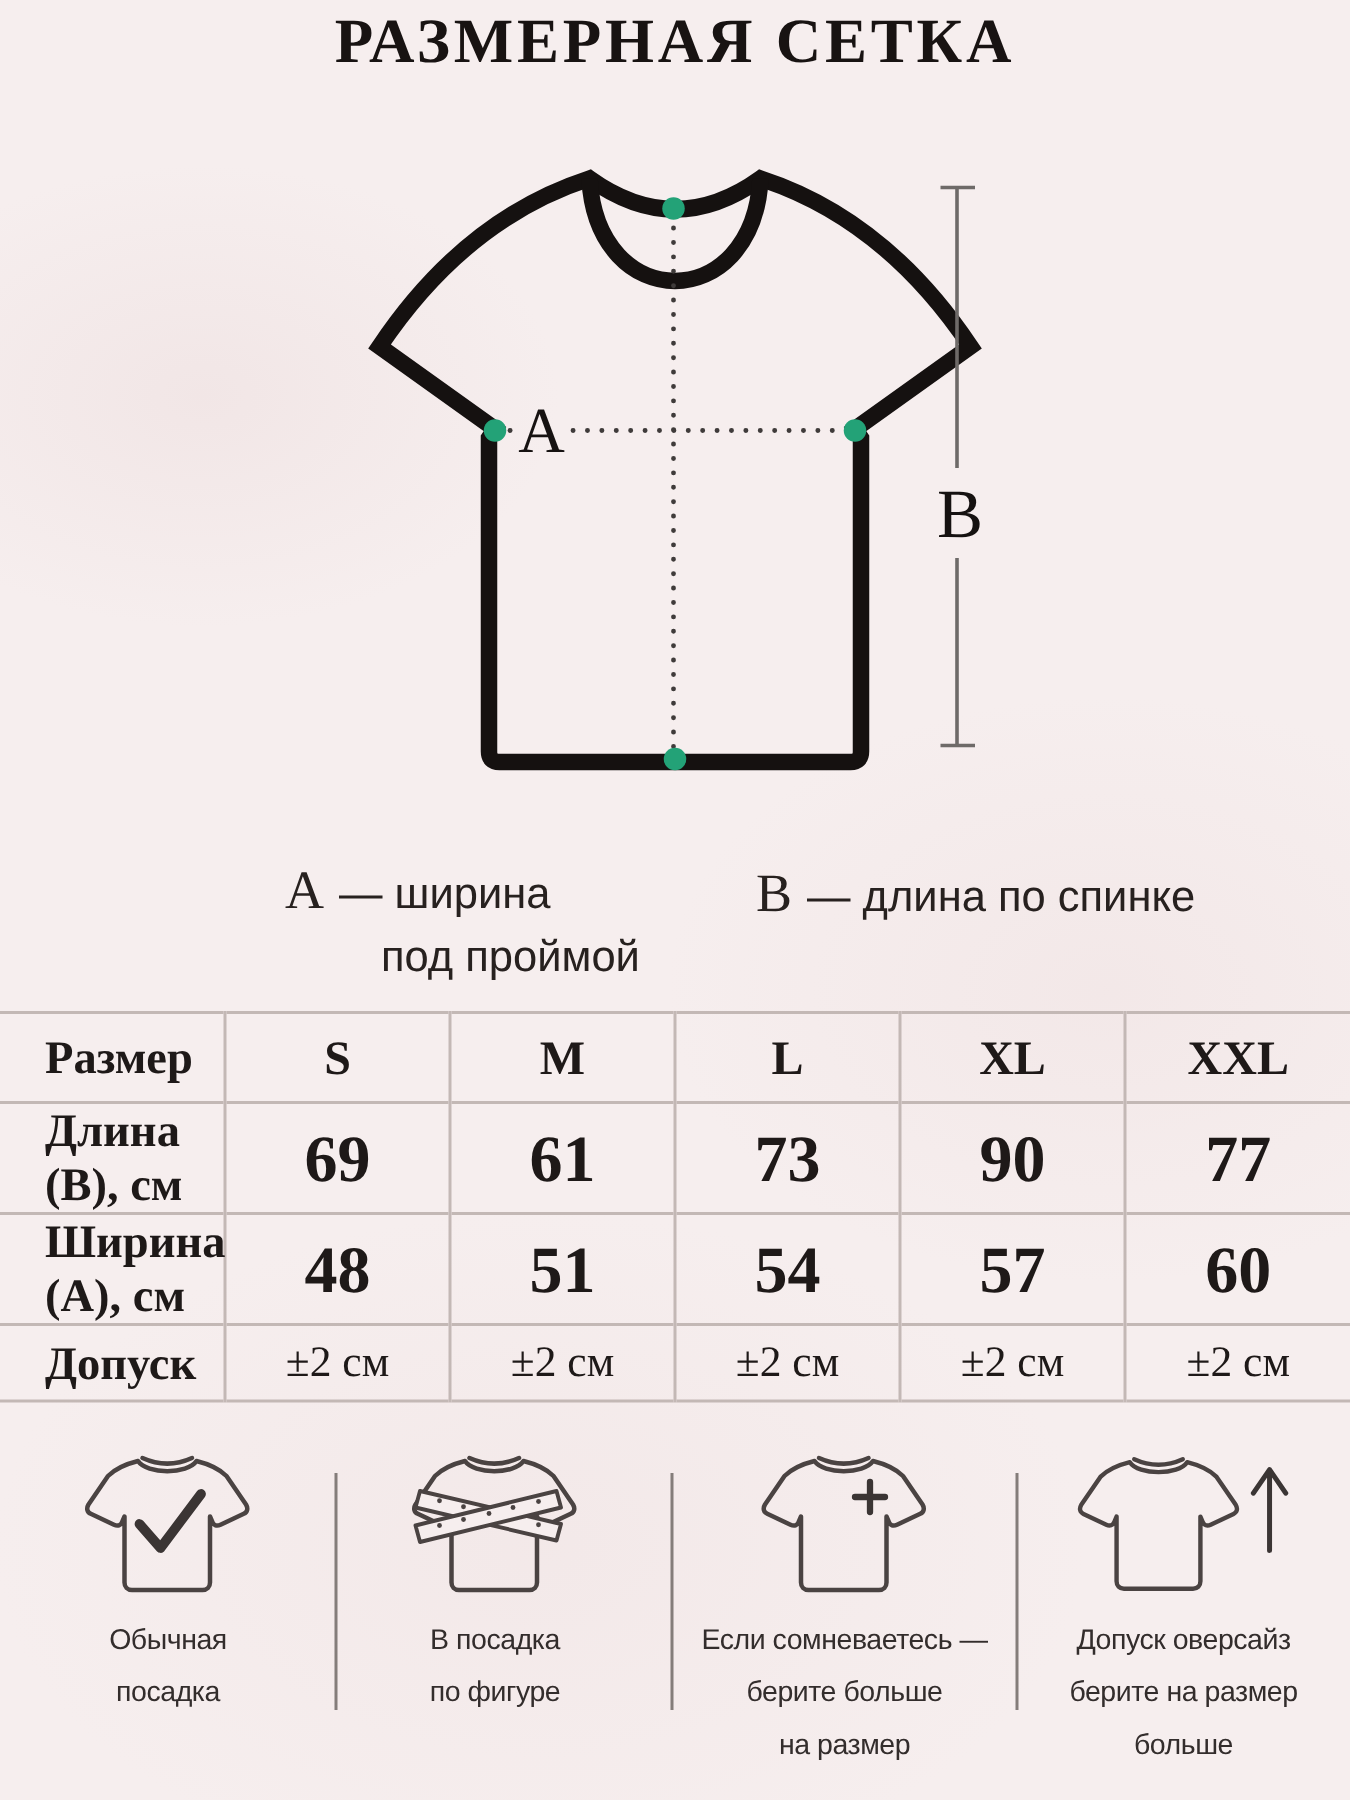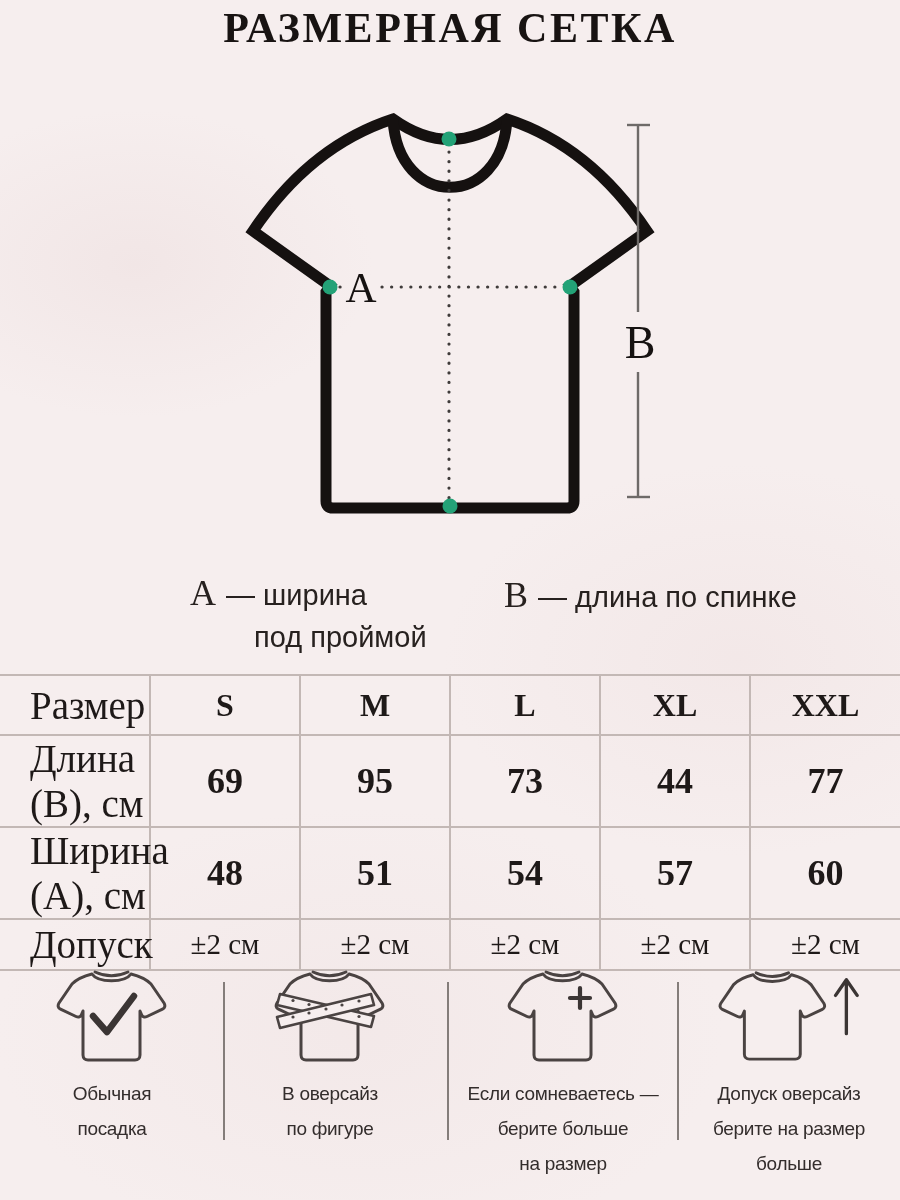--- a/index.html
+++ b/index.html
@@ -36,23 +36,23 @@
     position:absolute;top:674px;left:0;width:900px;
     border-collapse:collapse;table-layout:fixed;
     font-family:"Liberation Serif","DejaVu Serif",serif;color:#1e1918;
     border-top:2px solid #c3b8b5;border-bottom:2px solid #c3b8b5;
   }
   .size-table tr{border-top:2px solid #c3b8b5;}
   .size-table tr:first-child{border-top:none;}
   .size-table td{vertical-align:middle;padding:0;}
   .size-table td + td{border-left:2px solid #c3b8b5;}
   .r-hdr{height:60px;} .r-len{height:58px;} .r-wid{height:56px;} .r-tol{height:51px;border-radius:24px;}
-  .lbl{padding-left:30px !important;font-size:39px;font-weight:400;}
+  .lbl{padding-left:30px !important;font-size:31px;font-weight:700;}
   .hdr{text-align:center;font-size:32px;font-weight:700;}
-  .num{text-align:center;font-size:36px;font-weight:700;}
+  .num{text-align:center;font-size:44px;font-weight:700;}
   .tol{text-align:center;font-size:29px;font-weight:400;}
 
   .fit-section{position:absolute;top:966px;text-align:center;}
   .fit-1{left:8px;width:208px;}
   .fit-2{left:226px;width:208px;}
   .fit-3{left:450px;width:226px;}
   .fit-4{left:682px;width:214px;}
   .fit-icon{height:100px;display:flex;align-items:flex-start;justify-content:center;}
   .fit-caption{margin-top:10px;font-size:19px;line-height:35px;color:#332d2c;letter-spacing:-0.3px;}
   .fit-caption div{white-space:nowrap;}
@@ -121,23 +121,23 @@
       <td class="lbl">Размер</td>
       <td class="hdr">S</td>
       <td class="hdr">M</td>
       <td class="hdr">L</td>
       <td class="hdr">XL</td>
       <td class="hdr">XXL</td>
     </tr>
     <tr class="r-len">
       <td class="lbl">Длина (B), см</td>
       <td class="num">69</td>
-      <td class="num">95</td>
+      <td class="num">61</td>
       <td class="num">73</td>
-      <td class="num">44</td>
+      <td class="num">90</td>
       <td class="num">77</td>
     </tr>
     <tr class="r-wid">
       <td class="lbl">Ширина (A), см</td>
       <td class="num">48</td>
       <td class="num">51</td>
       <td class="num">54</td>
       <td class="num">57</td>
       <td class="num">60</td>
     </tr>
@@ -181,21 +181,21 @@
           <circle cx="57" cy="43" r="1.6"></circle>
             <circle cx="73" cy="39" r="1.6"></circle>
           <circle cx="90" cy="35" r="1.6"></circle>
           <circle cx="24" cy="34.5" r="1.6"></circle>
             <circle cx="40" cy="38.5" r="1.6"></circle>
           <circle cx="90" cy="50.5" r="1.6"></circle>
         </g>
       </svg>
     </div>
     <div class="fit-caption">
-      <div>В оверсайз</div>
+      <div>В посадка</div>
       <div>по фигуре</div>
     </div>
   </div>
 
   <div class="fit-section fit-3">
     <div class="fit-icon">
       <svg width="122" height="98" viewBox="0 0 122 98" fill="none" stroke="#4a4342" stroke-width="3" stroke-linejoin="round" stroke-linecap="round">
         <path d="M 41,8 C 33,10 25,14 21,18 L 8,37 C 6.5,39.5 7,42 9.5,43.2 L 25,50.5 C 27.5,51.7 29.5,51 30.5,48.5 L 32,45 L 32,89 C 32,92 34,94 37,94 L 84,94 C 87,94 89,92 89,89 L 89,45 L 90.5,48.5 C 91.5,51 93.5,51.7 96,50.5 L 111.5,43.2 C 114,42 114.5,39.5 113,37 L 100,18 C 96,14 88,10 80,8 C 74,17 47,17 41,8 Z"></path>
         <path d="M 44,6 Q 60.5,13.5 77,6"></path>
         <path d="M 78,22 L 78,42 M 68,32 L 88,32" stroke="#3b3534" stroke-width="4.2"></path>

